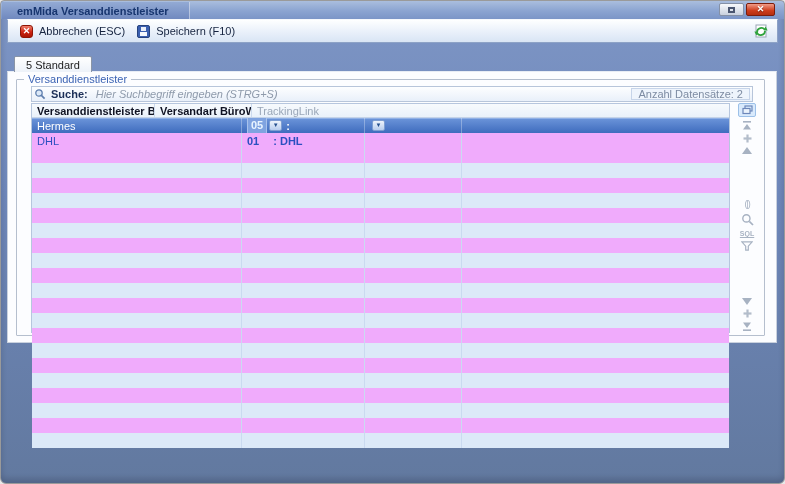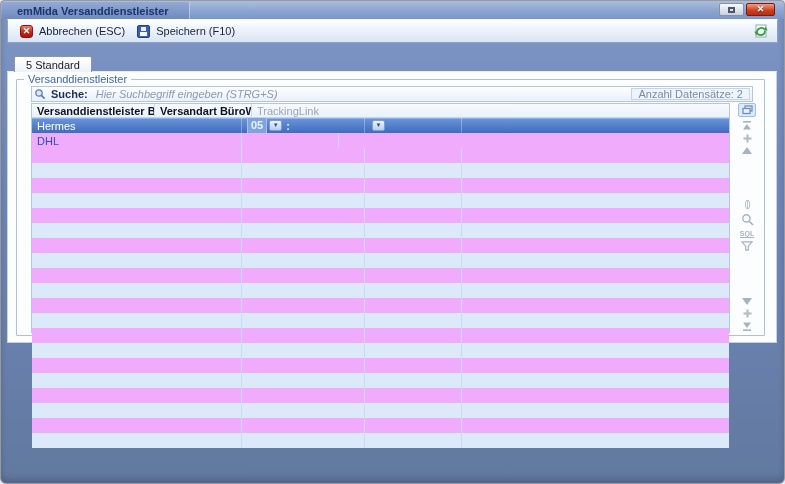--- a/index.html
+++ b/index.html
@@ -175,20 +175,24 @@
                 </div>
                 <div class="td c2">
                   <span class="dd">▼</span>
                 </div>
                 <div class="td c3"></div>
               </div>
               <div class="tr white">
                 <div class="td c0">
                   <span class="name-link">DHL</span>
                 </div>
+                <div class="td c1">
+                  <span class="code-plain">01</span>
+                  <span class="suffix-plain">: DHL</span>
+                </div>
                 <div class="td c2"></div>
                 <div class="td c3"></div>
               </div>
               <div class="tr white">
                 <div class="td c0"></div>
                 <div class="td c1"></div>
                 <div class="td c2"></div>
                 <div class="td c3"></div>
               </div>
               <div class="tr blue">

